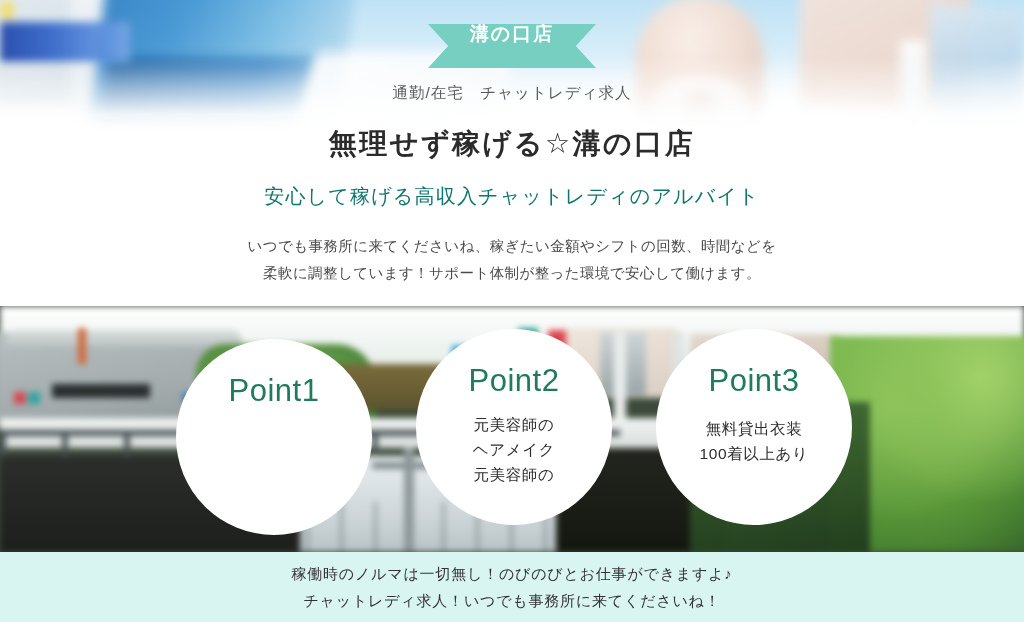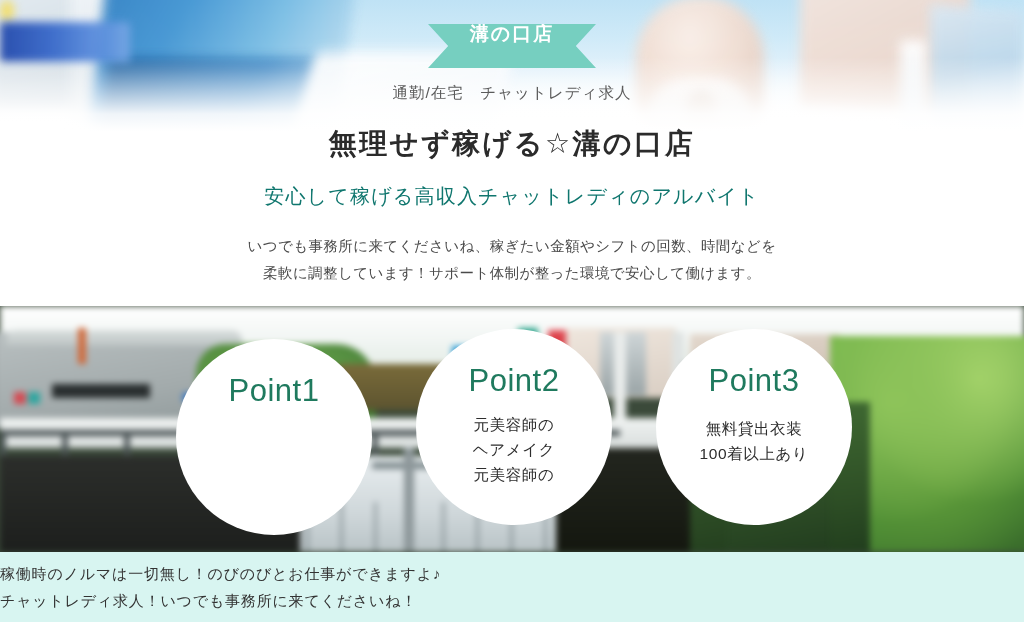--- a/index.html
+++ b/index.html
@@ -364,21 +364,21 @@
   
   .footer {
     position: absolute;
     left: 0;
     top: 552px;
     width: 1024px;
     height: 70px;
     background: #d8f5f1;
     display: flex;
     flex-direction: column;
-    align-items: flex-start;
+    align-items: center;
     justify-content: center;
   }
   .footer-line {
     font-size: 15px;
     color: #333333;
     line-height: 1.8;
     letter-spacing: .8px;
   }
 </style>
 </head>

